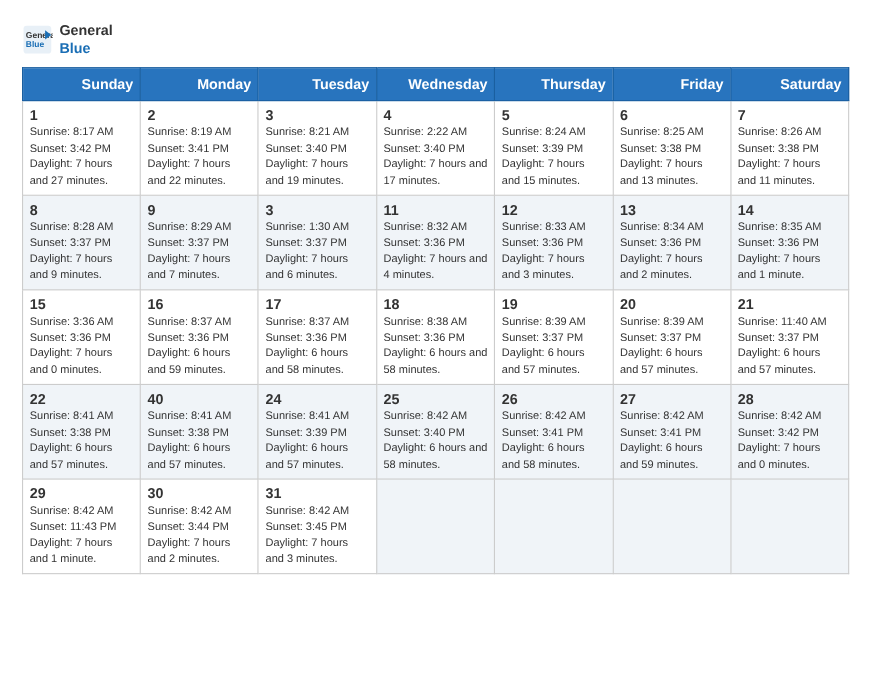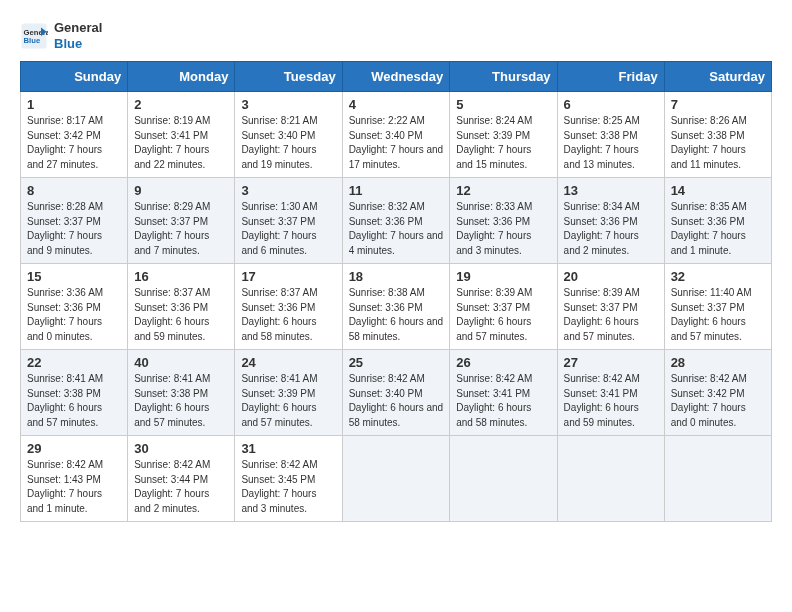--- a/index.html
+++ b/index.html
@@ -281,21 +281,21 @@
         </td>
           <td>
           <span class="day-num">20</span>
           <div class="cell-info">
             <span>Sunrise: 8:39 AM</span><br>
             <span>Sunset: 3:37 PM</span><br>
             <span>Daylight: 6 hours and 57 minutes.</span>
           </div>
         </td>
           <td>
-          <span class="day-num">32</span>
+          <span class="day-num">21</span>
           <div class="cell-info">
             <span>Sunrise: 11:40 AM</span><br>
             <span>Sunset: 3:37 PM</span><br>
             <span>Daylight: 6 hours and 57 minutes.</span>
           </div>
         </td>
         </tr>
         <tr>
           <td>
           <span class="day-num">22</span>
@@ -352,21 +352,21 @@
             <span>Sunset: 3:42 PM</span><br>
             <span>Daylight: 7 hours and 0 minutes.</span>
           </div>
         </td>
         </tr>
         <tr>
           <td>
           <span class="day-num">29</span>
           <div class="cell-info">
             <span>Sunrise: 8:42 AM</span><br>
-            <span>Sunset: 1:43 PM</span><br>
+            <span>Sunset: 11:43 PM</span><br>
             <span>Daylight: 7 hours and 1 minute.</span>
           </div>
         </td>
           <td>
           <span class="day-num">30</span>
           <div class="cell-info">
             <span>Sunrise: 8:42 AM</span><br>
             <span>Sunset: 3:44 PM</span><br>
             <span>Daylight: 7 hours and 2 minutes.</span>
           </div>

